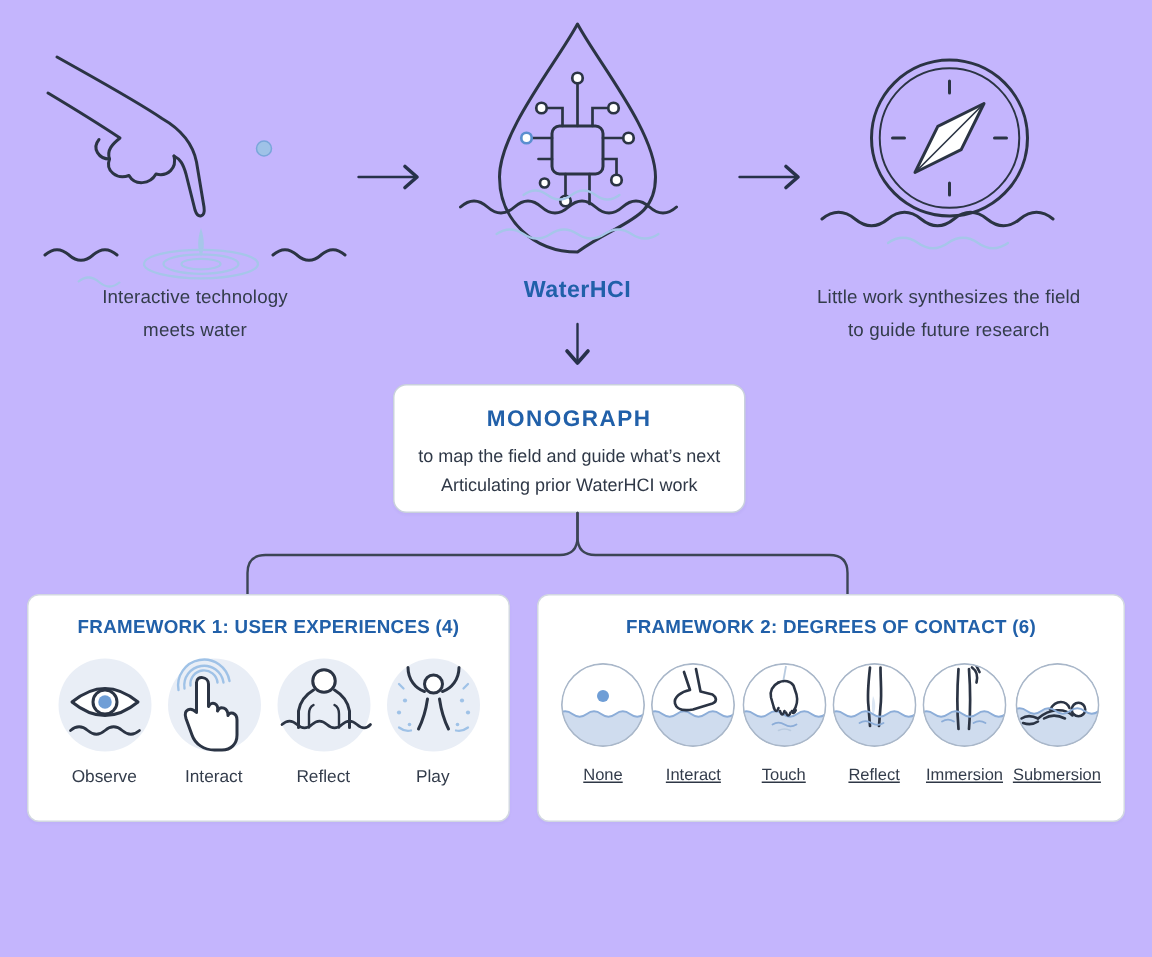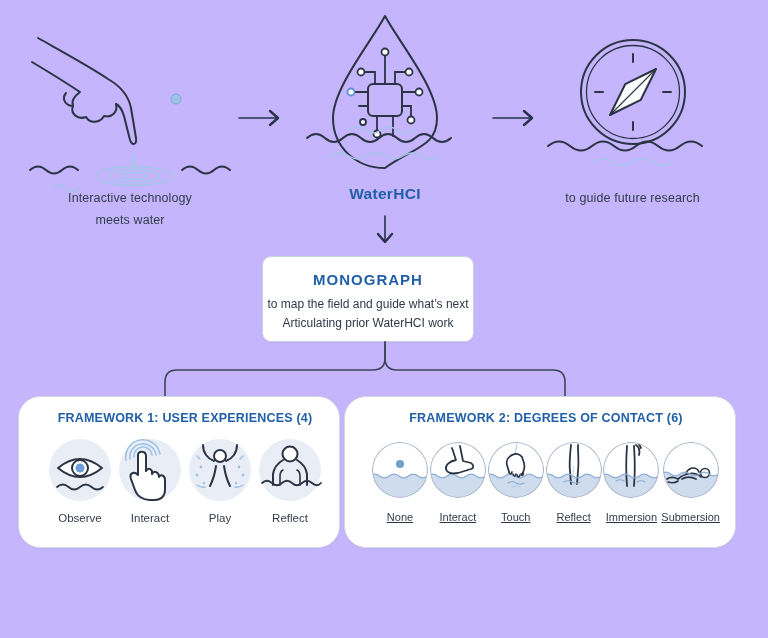--- a/index.html
+++ b/index.html
@@ -9,35 +9,34 @@
   }
   #stage svg{overflow:visible;display:block;}
   .abs{position:absolute;}
   .caption{
     font-size:12.5px;line-height:1.75;text-align:center;color:#333c4b;letter-spacing:.1px;
   }
   .brand-caption{
     font-size:15.5px;font-weight:bold;color:#2160a9;text-align:center;letter-spacing:.3px;
   }
   .mono-box{
-    left:262px;top:256px;width:212px;height:86px;background:#fff;
+    left:262px;top:256px;width:235px;height:86px;background:#fff;
     border:1px solid #c9d1dc;border-radius:9px;box-sizing:border-box;text-align:center;
     box-shadow:0 1px 2px rgba(40,60,90,.04);
   }
   .mono-title{
     margin-top:14px;font-size:15px;font-weight:bold;color:#2160a9;letter-spacing:1px;
   }
   .mono-text{margin-top:7px;font-size:12px;line-height:1.6;color:#2f3847;}
   .fw-box{
-    background:#fff;border:1px solid #d2d8e1;border-radius:22px;box-sizing:border-box;
+    background:#fff;border:1px solid #d2d8e1;border-radius:8px;box-sizing:border-box;
     box-shadow:0 1px 2px rgba(40,60,90,.03);
-    padding-left:12px;
   }
   #fw1{left:18px;top:396px;width:322px;height:152px;}
-  #fw2{left:344px;top:396px;width:392px;height:152px;}
+  #fw2{left:358px;top:396px;width:392px;height:152px;}
   .fw-title{
     padding-top:14px;text-align:center;font-size:12.5px;font-weight:bold;
     color:#2160a9;letter-spacing:.2px;
   }
   .fw-items{display:flex;margin-top:14px;}
   #fw1 .fw-items{justify-content:space-around;padding:0 14px;}
   #fw2 .fw-items{justify-content:space-between;padding:0 15px;text-decoration:underline;}
   .fw-item{display:flex;flex-direction:column;align-items:center;}
   .holder{height:62px;display:flex;align-items:center;justify-content:center;}
   .disc1{width:62px;height:62px;border-radius:50%;background:#e9eef6;
@@ -128,20 +127,21 @@
       <path d="M34,5 L42,12 L34,19" stroke-width="2.4"></path>
     </g>
   </svg>
 
   <div class="abs caption" style="left:30px;top:188px;width:200px;">
     <div>Interactive technology</div>
     <div>meets water</div>
   </div>
   <div class="abs brand-caption" style="left:315px;top:185px;width:140px;">WaterHCI</div>
   <div class="abs caption" style="left:515px;top:188px;width:235px;">
+    <div>Little work synthesizes the field</div>
     <div>to guide future research</div>
   </div>
 
   <svg class="abs" style="left:373px;top:214px;" width="24" height="36" viewBox="0 0 24 36">
     <g fill="none" stroke="#27314a" stroke-linecap="round" stroke-linejoin="round">
       <line x1="12" y1="2" x2="12" y2="27" stroke-width="1.6"></line>
       <path d="M5,20 L12,28 L19,20" stroke-width="2.4"></path>
     </g>
   </svg>
 
@@ -181,65 +181,65 @@
           <svg width="62" height="62" viewBox="0 0 62 62">
             <g fill="none" stroke="#9fc2e7" stroke-width="1.6" stroke-linecap="round">
               <path d="M15,18 A9,9 0 0 1 33,16"></path>
               <path d="M11,20 A13,13 0 0 1 37,16"></path>
               <path d="M7,21 A17,17 0 0 1 41,15"></path>
             </g>
             <path d="M19,16 L19,36 C15,32 10,34 12,40 L16,51 C18,57 24,61 31,61 L36,61 C42,61 46,57 46,51 L46,41 C46,36 41,35 40,38 C40,33 35,31 33,35 C34,30 29,28 27,32 L27,17 C27,12 19,11 19,16 Z" fill="#ffffff" stroke="#2b3444" stroke-width="2" stroke-linecap="round" stroke-linejoin="round"></path>
           </svg>
         </div>
         <div class="item-label">Interact</div>
-      </div>
-
-      <div class="fw-item">
-        <div class="disc1">
-          <svg width="62" height="62" viewBox="0 0 62 62">
-            <g fill="none" stroke="#2b3444" stroke-width="2" stroke-linecap="round">
-              <circle cx="31" cy="17" r="6" fill="#ffffff"></circle>
-              <path d="M25,22 C19,20 14,14 14,6"></path>
-              <path d="M37,22 C43,20 48,14 48,6"></path>
-              <path d="M27,27 C26,34 24,41 21,47"></path>
-              <path d="M35,27 C36,34 38,41 41,47"></path>
-            </g>
-            <g fill="#9fc2e7" stroke="none">
-              <circle cx="12" cy="28" r="1.4"></circle>
-                <circle cx="8" cy="36" r="1.4"></circle>
-              <circle cx="50" cy="28" r="1.4"></circle>
-                <circle cx="54" cy="36" r="1.4"></circle>
-              <circle cx="15" cy="44" r="1.2"></circle>
-                <circle cx="47" cy="44" r="1.2"></circle>
-            </g>
-            <g fill="none" stroke="#9fc2e7" stroke-width="1.5" stroke-linecap="round">
-              <path d="M8,46 q4,3 8,2"></path>
-              <path d="M46,48 q4,1 8,-2"></path>
-              <path d="M11,20 l-3,-3"></path>
-              <path d="M51,20 l3,-3"></path>
-            </g>
-          </svg>
-        </div>
-        <div class="item-label">Play</div>
       </div>
 
       <div class="fw-item">
         <div class="disc1">
           <svg width="62" height="62" viewBox="0 0 62 62">
             <g fill="none" stroke="#2b3444" stroke-linecap="round" stroke-linejoin="round">
               <circle cx="31" cy="15" r="7.5" stroke-width="2" fill="#ffffff"></circle>
               <path d="M24,21 C19,24 15,29 14,35 L14,46" stroke-width="2"></path>
               <path d="M38,21 C43,24 47,29 48,35 L48,46" stroke-width="2"></path>
               <path d="M21,46 L21,37 C21,34 22,32 24,31" stroke-width="1.6"></path>
               <path d="M41,46 L41,37 C41,34 40,32 38,31" stroke-width="1.6"></path>
               <path d="M3,44 q5,-4.5 10,0 q5,4.5 10,0 q5,-4.5 10,0 q5,4.5 10,0 q5,-4.5 10,0 q5,4.5 9,0" stroke-width="1.8"></path>
             </g>
           </svg>
         </div>
         <div class="item-label">Reflect</div>
+      </div>
+
+      <div class="fw-item">
+        <div class="disc1">
+          <svg width="62" height="62" viewBox="0 0 62 62">
+            <g fill="none" stroke="#2b3444" stroke-width="2" stroke-linecap="round">
+              <circle cx="31" cy="17" r="6" fill="#ffffff"></circle>
+              <path d="M25,22 C19,20 14,14 14,6"></path>
+              <path d="M37,22 C43,20 48,14 48,6"></path>
+              <path d="M27,27 C26,34 24,41 21,47"></path>
+              <path d="M35,27 C36,34 38,41 41,47"></path>
+            </g>
+            <g fill="#9fc2e7" stroke="none">
+              <circle cx="12" cy="28" r="1.4"></circle>
+                <circle cx="8" cy="36" r="1.4"></circle>
+              <circle cx="50" cy="28" r="1.4"></circle>
+                <circle cx="54" cy="36" r="1.4"></circle>
+              <circle cx="15" cy="44" r="1.2"></circle>
+                <circle cx="47" cy="44" r="1.2"></circle>
+            </g>
+            <g fill="none" stroke="#9fc2e7" stroke-width="1.5" stroke-linecap="round">
+              <path d="M8,46 q4,3 8,2"></path>
+              <path d="M46,48 q4,1 8,-2"></path>
+              <path d="M11,20 l-3,-3"></path>
+              <path d="M51,20 l3,-3"></path>
+            </g>
+          </svg>
+        </div>
+        <div class="item-label">Play</div>
       </div>
 
     </div>
   </div>
 
   <div id="fw2" class="abs fw-box">
     <div class="fw-title">FRAMEWORK 2: DEGREES OF CONTACT (6)</div>
     <div class="fw-items">
 
       <div class="fw-item">

